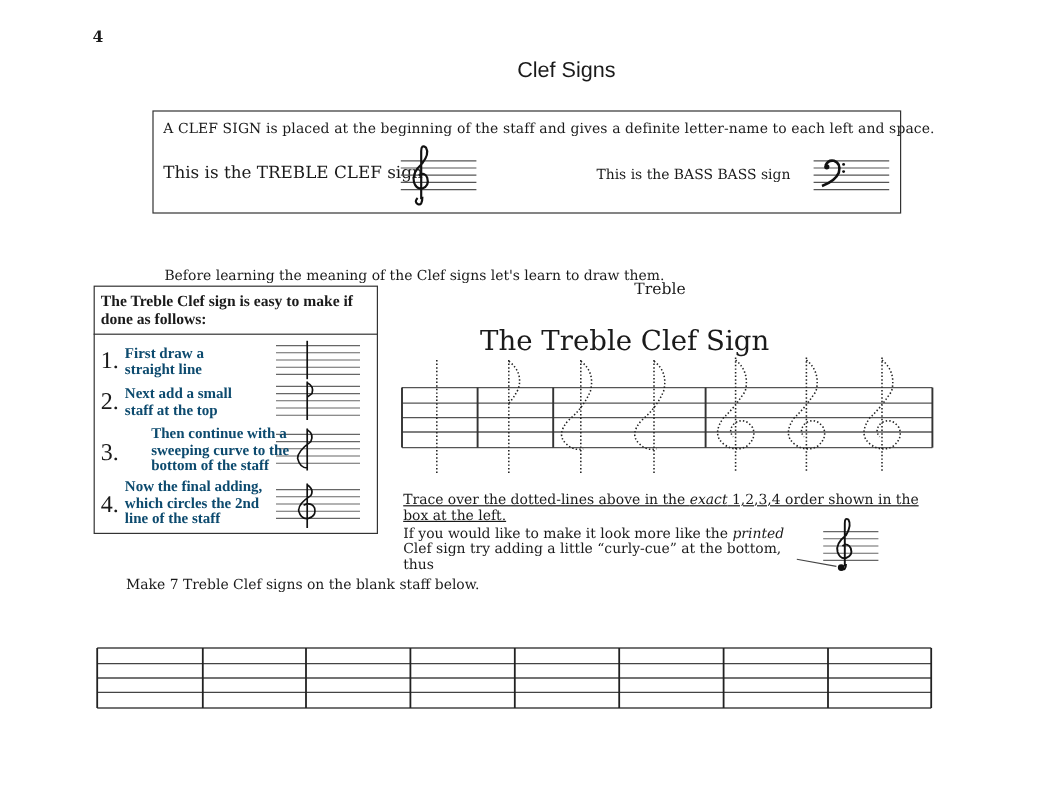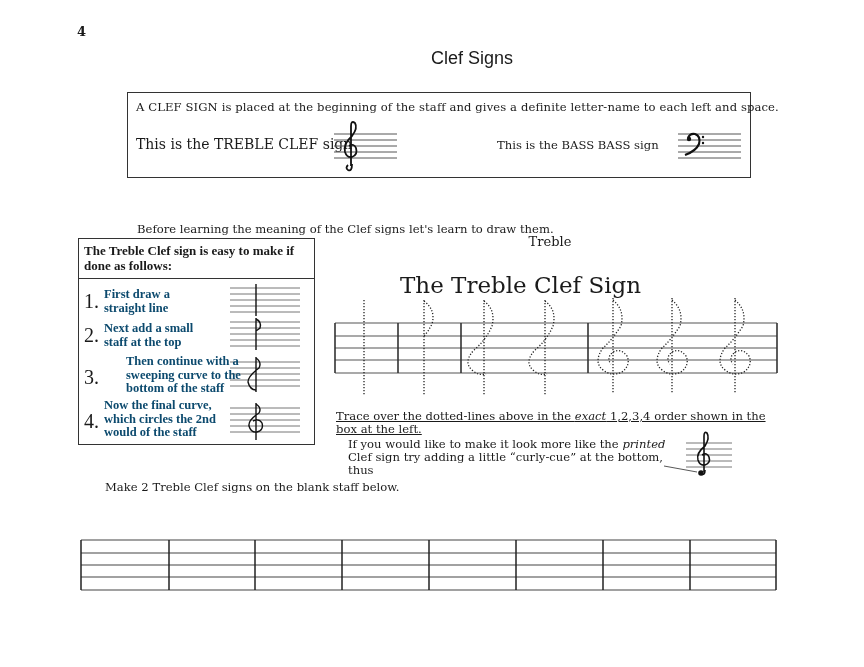--- a/index.html
+++ b/index.html
@@ -16,21 +16,21 @@
   .bass-label { left:497px; top:138px; font-size:11.6px; white-space:nowrap; }
   .intro { left:126px; top:222px; font-size:11.6px; white-space:nowrap;margin-left:11px; }
   .steps-box { left:78px; top:238px; width:237px; height:207px; border:1.5px solid #333; box-sizing:border-box; }
   .steps-head { left:84px; top:243px; width:228px; font-size:11.5px; line-height:15px; font-family:"Liberation Serif", serif; font-size:13px;font-weight:bold; }
   .steps-divider { left:78px; top:278px; width:237px; height:0; border-top:1.5px solid #333; }
   .step-num { font-size:20px; font-family:"Liberation Serif", serif; }
   .step-text { font-size:12.5px; line-height:13.5px; font-family:"Liberation Serif", serif; font-weight:bold; color:#0c4a6e; }
   .drawing-label { left:440px; width:220px; top:234px; text-align:center; font-size:13px; }
   .drawing-title { left:400px; width:300px; top:272px; font-size:23px; }
   .trace-text { left:336px; top:410px; font-size:11.6px; line-height:12.5px; width:440px;text-decoration:underline; }
-  .curly-text { left:348px; top:438px; font-size:11.6px; line-height:13px; width:330px; }
+  .curly-text { left:336px; top:438px; font-size:11.6px; line-height:13px; width:330px; }
   .now-text { left:105px; top:481px; font-size:11.6px; line-height:13px; white-space:nowrap; }
   svg { position:absolute; left:0; top:0; }
   i { font-style:italic; }
 </style>
 </head>
 <body>
 
 <div class="abs page-num">4</div>
 <div class="abs title">Clef Signs</div>
 
@@ -173,22 +173,22 @@
 <div class="abs step-num" style="left:84px;top:290px;">1.</div>
 <div class="abs step-text" style="left:104px;top:288px;width:110px;">First draw a straight line</div>
 
 <div class="abs step-num" style="left:84px;top:324px;">2.</div>
 <div class="abs step-text" style="left:104px;top:322px;width:110px;">Next add a small staff at the top</div>
 
 <div class="abs step-num" style="left:84px;top:366px;">3.</div>
 <div class="abs step-text" style="left:104px;top:355px;width:122px;margin-left:22px;">Then continue with a sweeping curve to the bottom of the staff</div>
 
 <div class="abs step-num" style="left:84px;top:410px;">4.</div>
-<div class="abs step-text" style="left:104px;top:399px;width:115px;">Now the final curve, which circles the 2nd would of the staff</div>
+<div class="abs step-text" style="left:104px;top:399px;width:115px;">Now the final adding, which circles the 2nd line of the staff</div>
 
 <div class="abs drawing-label">Treble</div>
 <div class="abs drawing-title">The Treble Clef Sign</div>
 
 <div class="abs trace-text"><span>Trace over the dotted-lines above in the </span><i>exact</i><span> 1,2,3,4 order shown in the box at the left.</span></div>
 <div class="abs curly-text"><span>If you would like to make it look more like the </span><i>printed</i><span> Clef sign try adding a little “curly-cue” at the bottom, thus</span></div>
 <div class="abs now-text">
-  <div>Make 2 Treble Clef signs on the blank staff below.</div>
+  <div>Make 7 Treble Clef signs on the blank staff below.</div>
 </div>
 
 </body></html>

